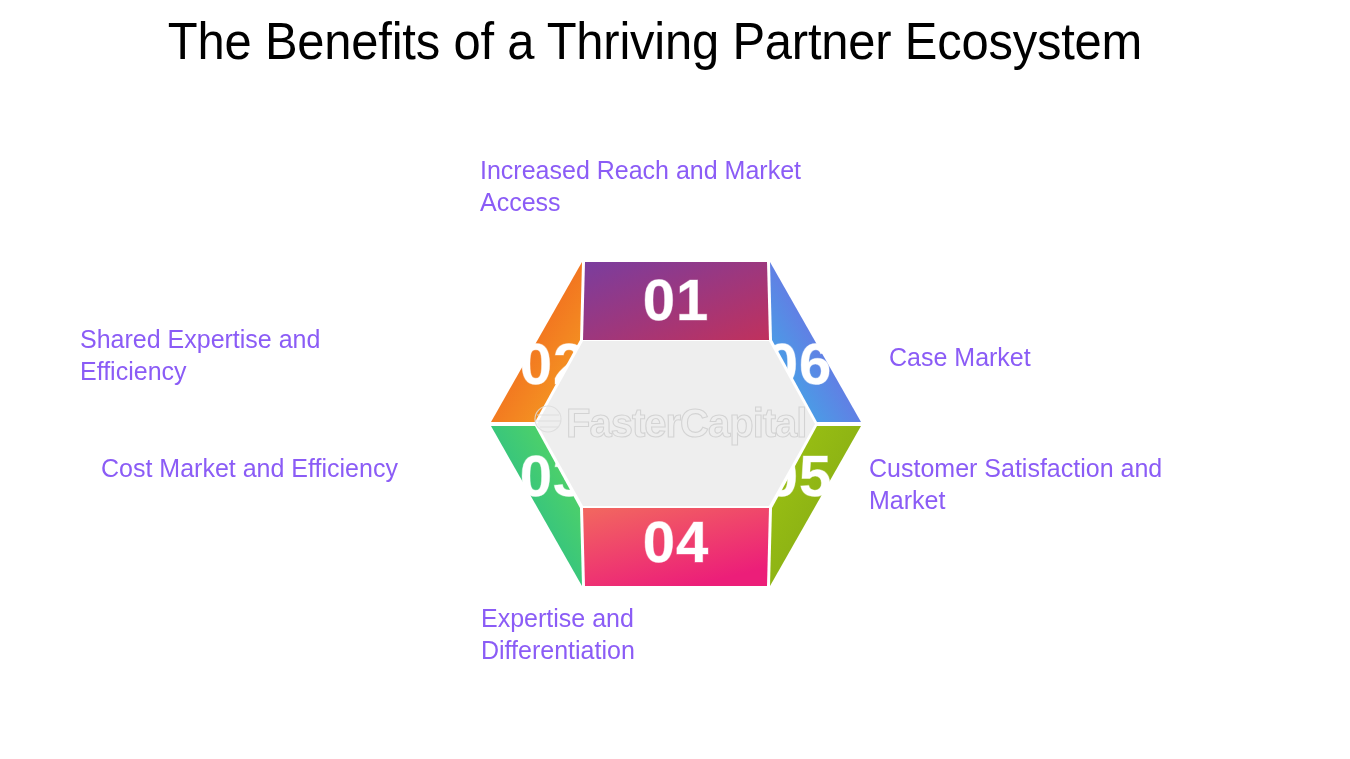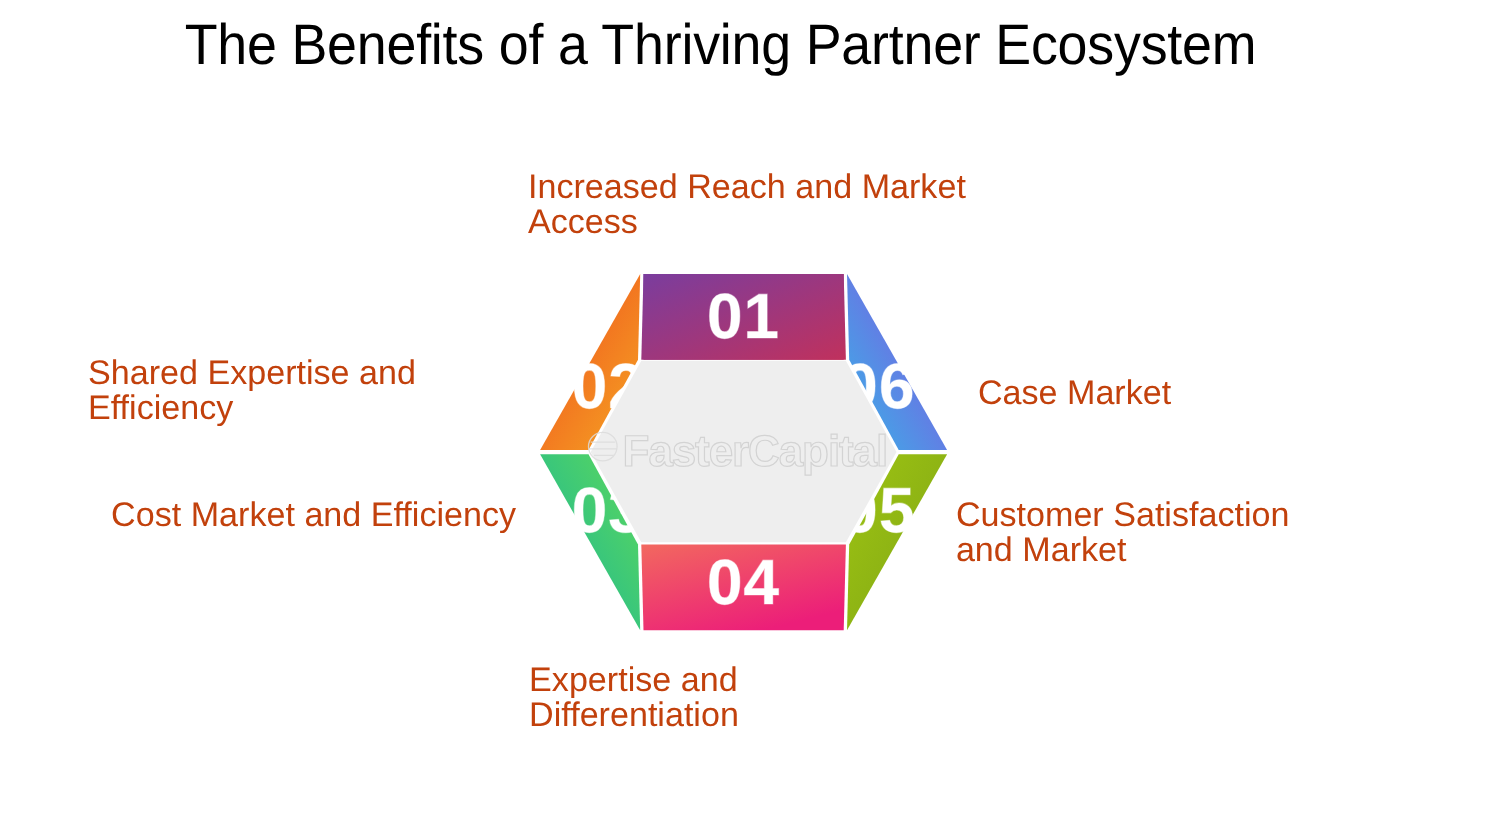--- a/index.html
+++ b/index.html
@@ -31,21 +31,21 @@
     color: #000000;
     white-space: nowrap;
     transform: scaleX(0.94);
     transform-origin: center top;
   }
 
   
   #hex-wheel {
     position: absolute;
     left: 490px;
-    top: 246px;
+    top: 259px;
     width: 372px;
     height: 330px;
   }
   #hex-wheel svg {
     display: block;
     width: 372px;
     height: 330px;
     overflow: visible;
   }
 
@@ -69,24 +69,24 @@
     fill: none;
     stroke: #cfcfcf;
     stroke-width: 1.1px;
     letter-spacing: -1px;
   }
 
   
   .label {
     position: absolute;
     font-family: "Liberation Sans", sans-serif;
-    font-size: 31px;
+    font-size: 25px;
     line-height: 32px;
     font-weight: 400;
-    color: #c2410c;
+    color: #8b5cf6;
   }
   #label-01 { left: 480px; top: 154px; width: 400px; }
   #label-02 { left: 80px;  top: 323px; width: 330px; }
   #label-03 { left: 101px; top: 452px; width: 380px; }
   #label-04 { left: 481px; top: 602px; width: 300px; }
   #label-05 { left: 869px; top: 452px; width: 360px; }
   #label-06 { left: 889px; top: 341px; width: 300px; }
 </style>
 </head>
 <body>

